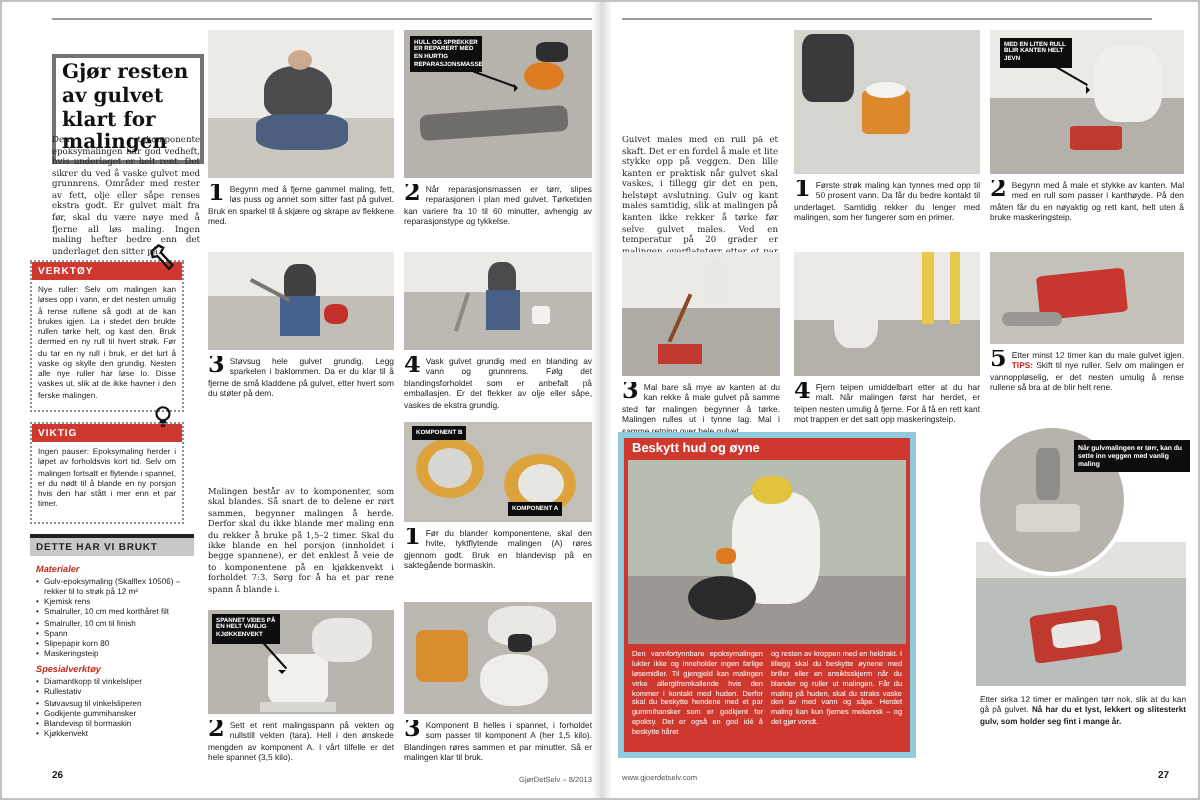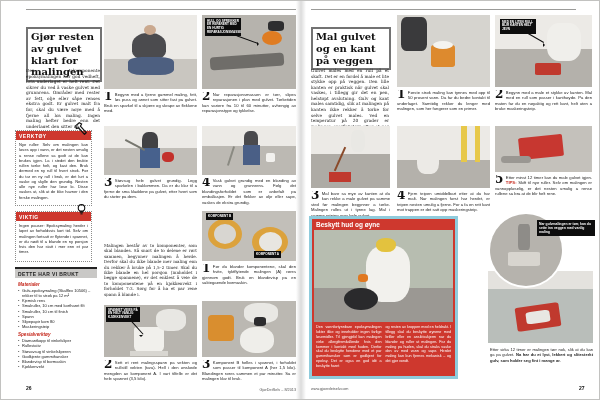--- a/index.html
+++ b/index.html
@@ -192,21 +192,20 @@
     </div>
   </div>
 
   <div class="pnum" style="left:25px;top:384px;">26</div>
   <div class="pfoot" style="left:200px;top:387px;width:95px;text-align:right;">GjørDetSelv – 8/2013</div>
 
   <div class="gutter"></div>
 
   <div class="rule" style="left:310px;top:8px;width:265px;"></div>
 
-  <div class="titlebox" style="left:310px;top:26px;width:70px;">Mal gulvet og en kant på veggen</div>
   <div class="intro" style="left:310px;top:67px;width:78px;height:58px;">Gulvet males med en rull på et skaft. Det er en fordel å male et lite stykke opp på veggen. Den lille kanten er praktisk når gulvet skal vaskes, i tillegg gir det en pen, helstøpt avslutning. Gulv og kant males samtidig, slik at malingen på kanten ikke rekker å tørke før selve gulvet males. Ved en temperatur på 20 grader er malingen overflatetørr etter et par timer. Full styrke oppnås først etter fire-fem døgn.</div>
 
   <div class="ph" style="left:396px;top:14px;width:93px;height:72px;background:#d6d4cf;">
     <div class="shape" style="left:34px;top:30px;width:24px;height:22px;background:#dd8a2e;border-radius:12%;"></div>
     <div class="shape" style="left:36px;top:26px;width:20px;height:8px;background:#f4f3ef;border-radius:50%;"></div>
     <div class="shape" style="left:4px;top:2px;width:26px;height:34px;background:#3a3a3c;border-radius:20%;"></div>
   </div>
   <div class="ph" style="left:494px;top:14px;width:97px;height:72px;">
     <div class="wall" style="height:34px;"></div>
     <div class="floor" style="height:38px;background:#b4b1ab;"></div>

